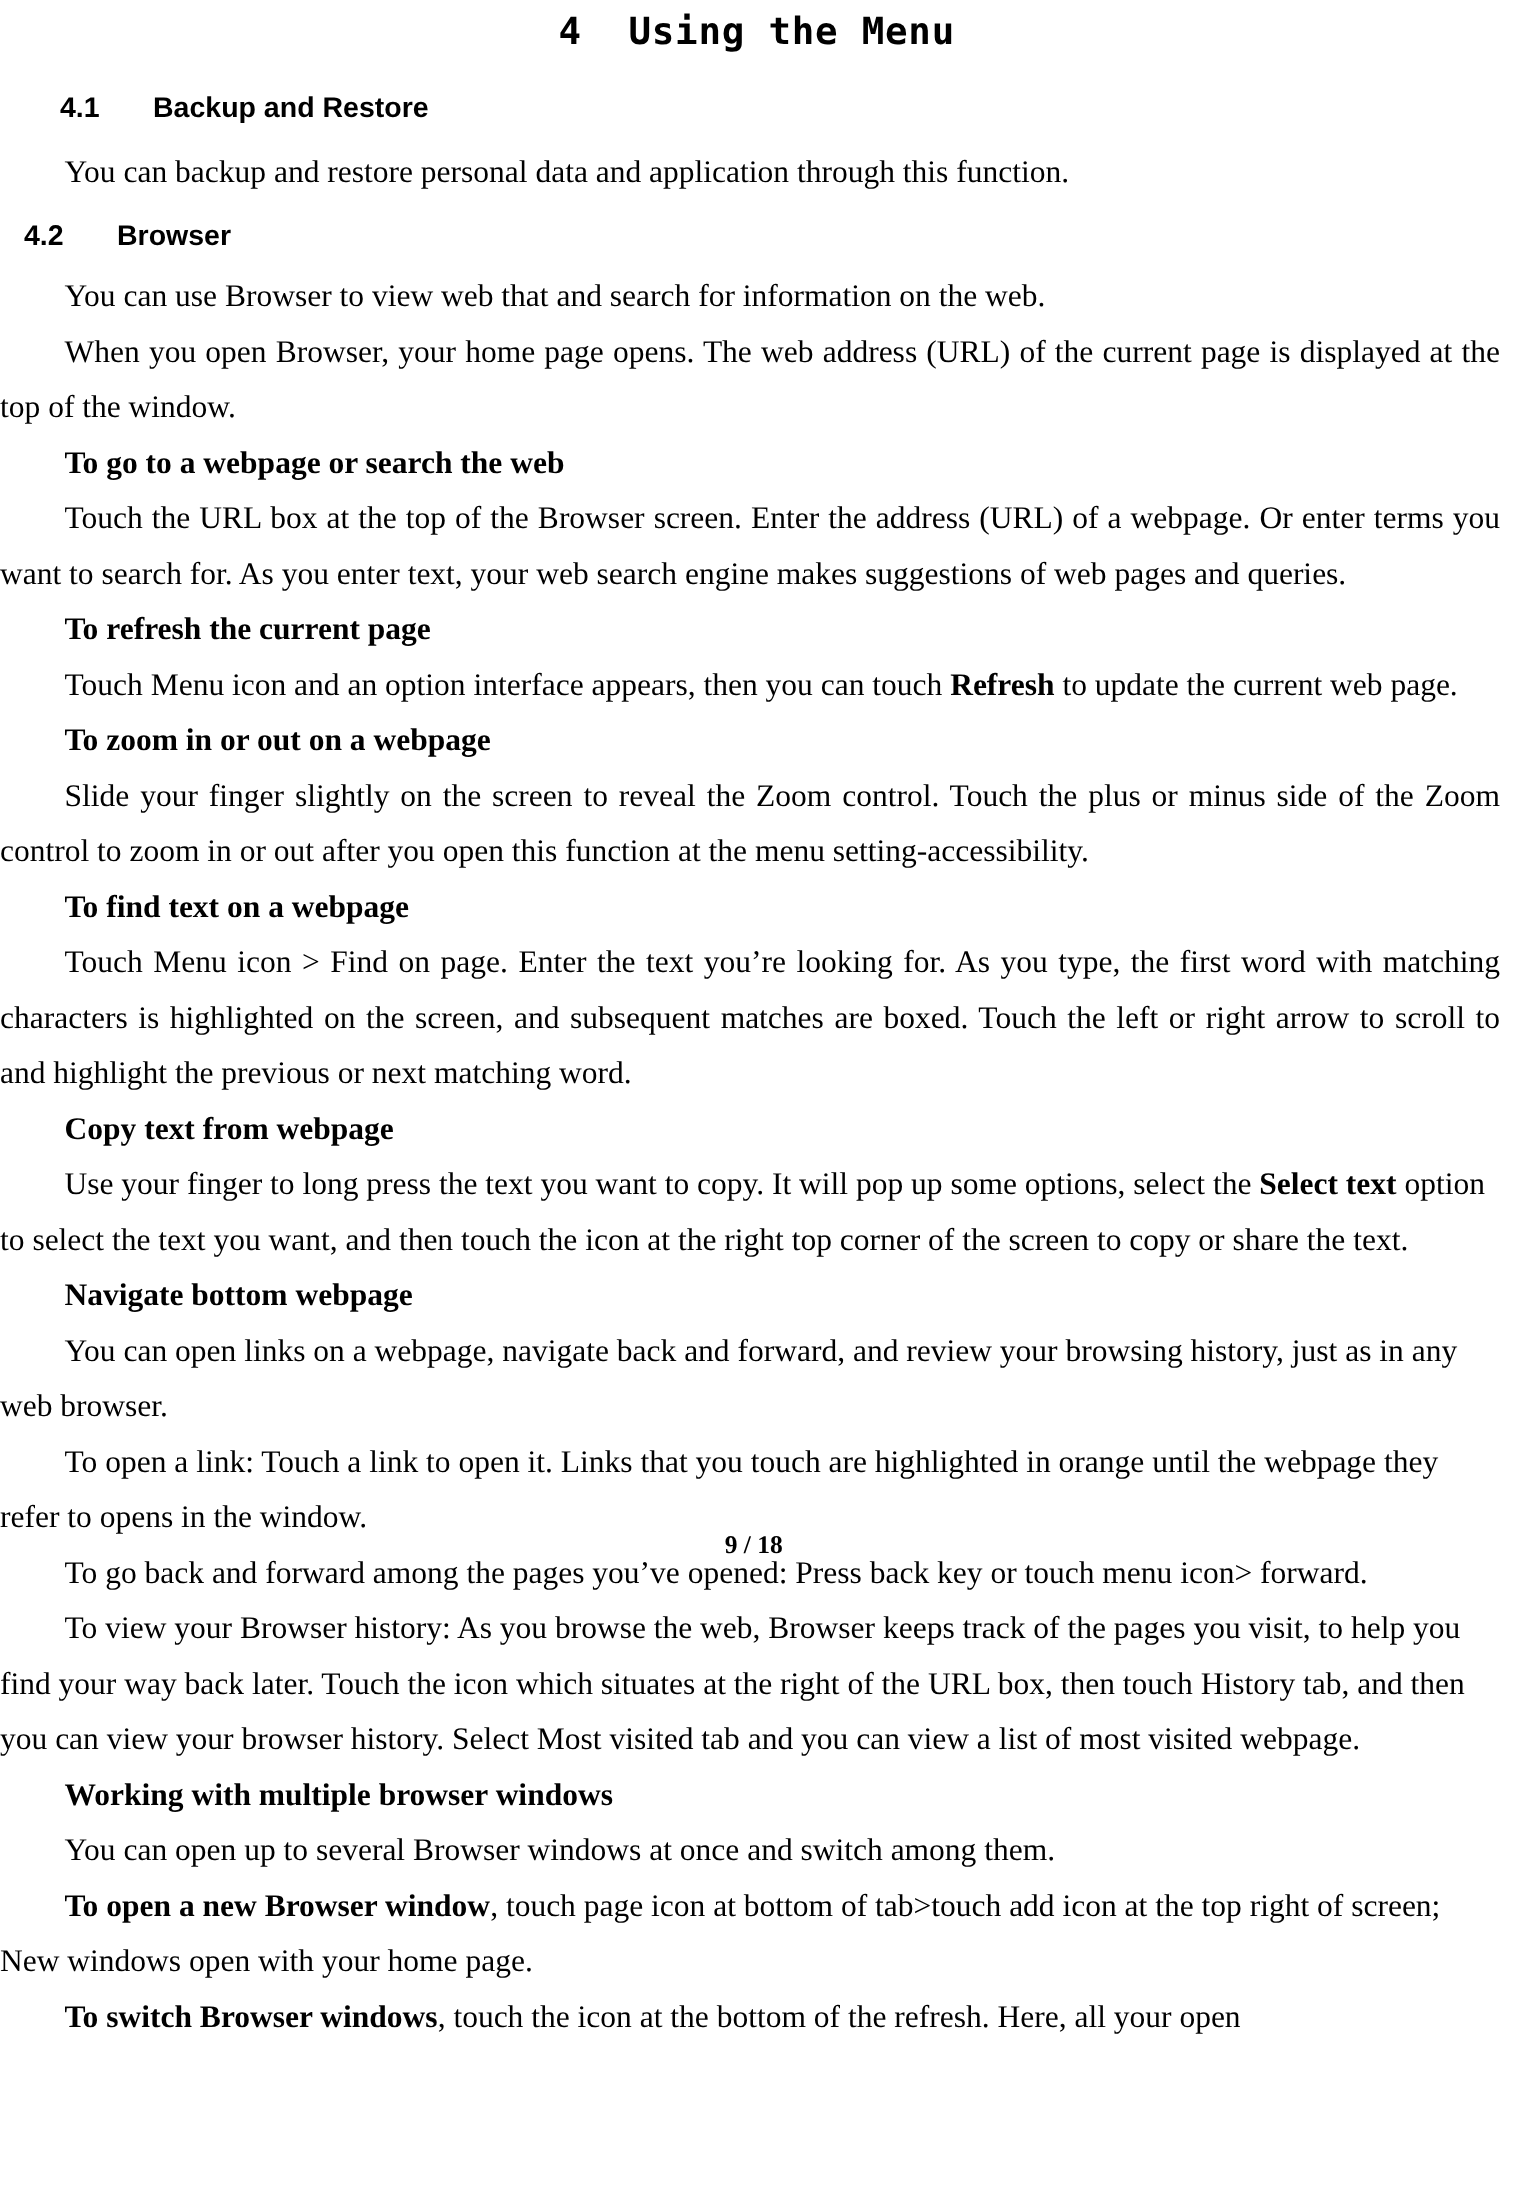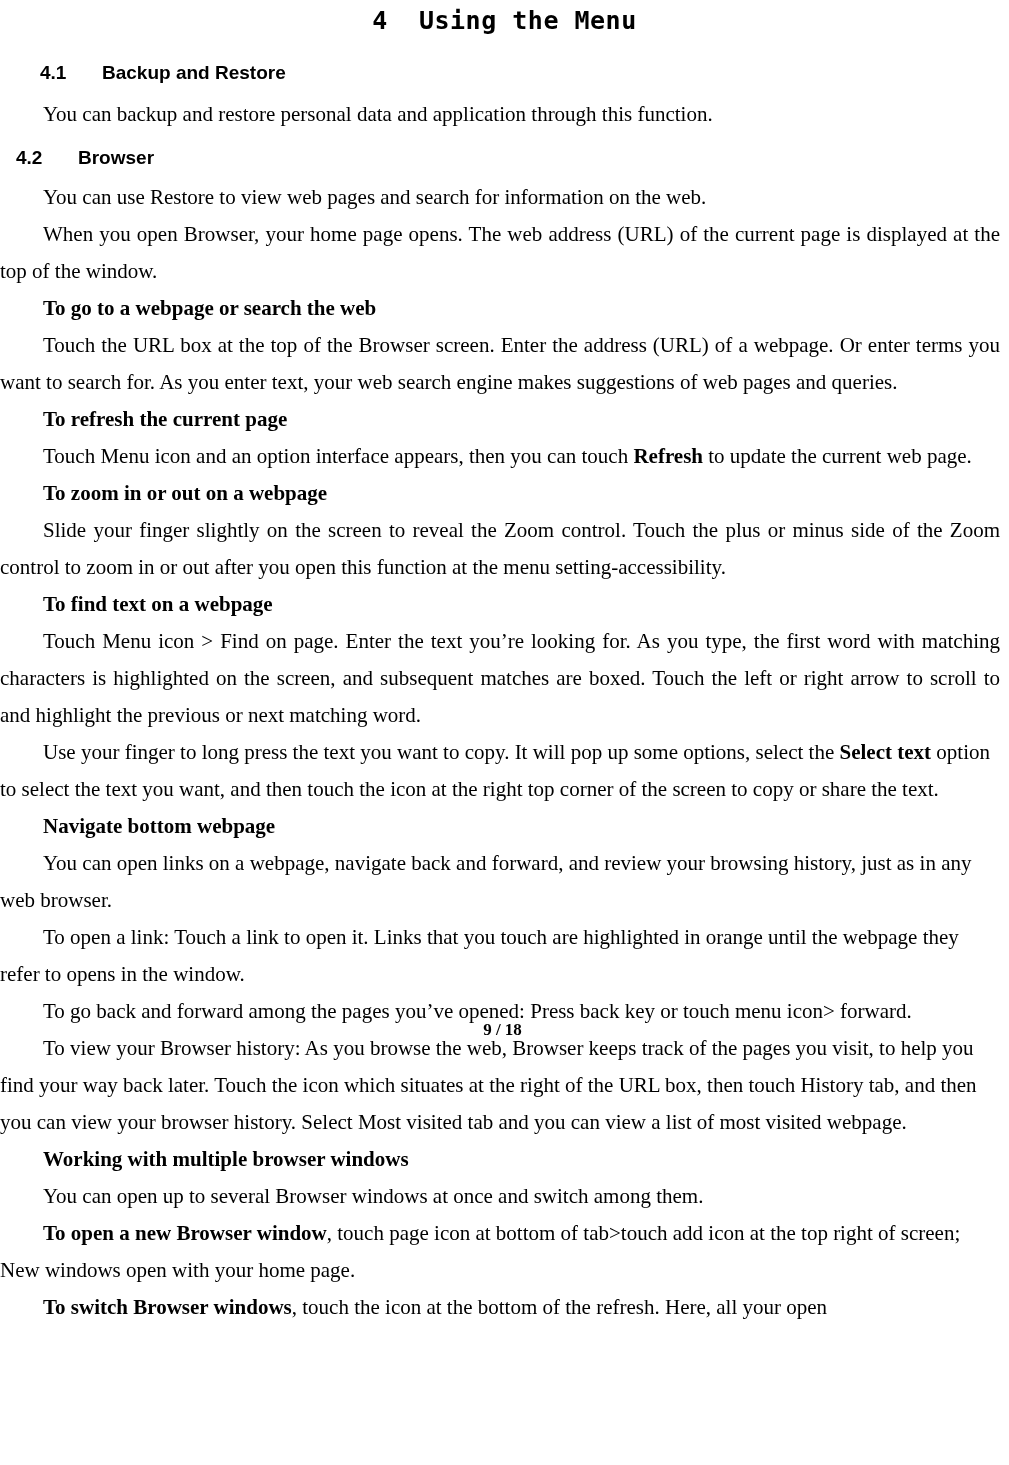--- a/index.html
+++ b/index.html
@@ -101,40 +101,41 @@
 <div class="page">
 
   <h1 class="chapter-title">4  Using the Menu</h1>
 
   <h2 class="section-heading sec-1"><span class="num">4.1</span><span>Backup and Restore</span></h2>
 
   <p class="body-block first-para"><span class="indent"></span><span>You can backup and restore personal data and application through this function.</span></p>
 
   <h2 class="section-heading sec-2"><span class="num">4.2</span><span>Browser</span></h2>
 
-  <p class="body-block after-sec"><span class="indent"></span><span>You can use Restore to view web pages and search for information on the web.</span></p>
+  <p class="body-block after-sec"><span class="indent"></span><span>You can use Browser to view web that and search for information on the web.</span></p>
 
   <p class="body-block"><span class="indent"></span><span>When you open Browser, your home page opens. The web address (URL) of the current page is displayed at the top of the window.</span></p>
 
   <p class="body-block"><span class="indent"></span><span class="subhead">To go to a webpage or search the web</span></p>
 
   <p class="body-block"><span class="indent"></span><span>Touch the URL box at the top of the Browser screen. Enter the address (URL) of a webpage. Or enter terms you want to search for. As you enter text, your web search engine makes suggestions of web pages and queries.</span></p>
 
   <p class="body-block"><span class="indent"></span><span class="subhead">To refresh the current page</span></p>
 
   <p class="body-block"><span class="indent"></span><span>Touch Menu icon and an option interface appears, then you can touch </span><b class="inline">Refresh</b><span> to update the current web page.</span></p>
 
   <p class="body-block"><span class="indent"></span><span class="subhead">To zoom in or out on a webpage</span></p>
 
   <p class="body-block"><span class="indent"></span><span>Slide your finger slightly on the screen to reveal the Zoom control. Touch the plus or minus side of the Zoom control to zoom in or out after you open this function at the menu setting-accessibility.</span></p>
 
   <p class="body-block"><span class="indent"></span><span class="subhead">To find text on a webpage</span></p>
 
   <p class="body-block"><span class="indent"></span><span>Touch Menu icon &gt; Find on page. Enter the text you’re looking for. As you type, the first word with matching characters is highlighted on the screen, and subsequent matches are boxed. Touch the left or right arrow to scroll to and highlight the previous or next matching word.</span></p>
 
+  <p class="body-block"><span class="indent"></span><span class="subhead">Copy text from webpage</span></p>
 
   <p class="body-block ragged"><span class="indent"></span><span>Use your finger to long press the text you want to copy. It will pop up some options, select the </span><b class="inline">Select text</b><span> option to select the text you want, and then touch the icon at the right top corner of the screen to copy or share the text.</span></p>
 
   <p class="body-block"><span class="indent"></span><span class="subhead">Navigate bottom webpage</span></p>
 
   <p class="body-block ragged"><span class="indent"></span><span>You can open links on a webpage, navigate back and forward, and review your browsing history, just as in any web browser.</span></p>
 
   <p class="body-block ragged"><span class="indent"></span><span>To open a link: Touch a link to open it. Links that you touch are highlighted in orange until the webpage they refer to opens in the window.</span></p>
 
   <p class="body-block ragged"><span class="indent"></span><span>To go back and forward among the pages you’ve opened: Press back key or touch menu icon&gt; forward.</span></p>

